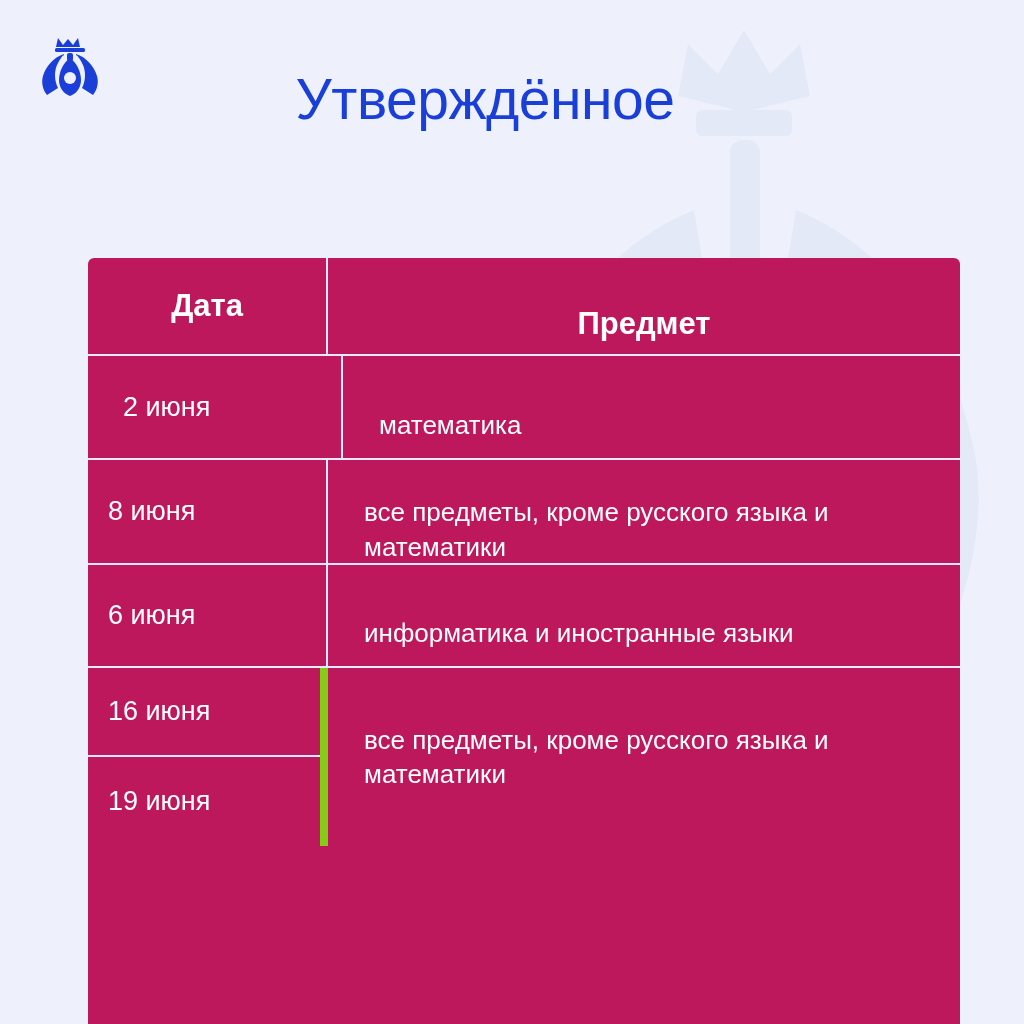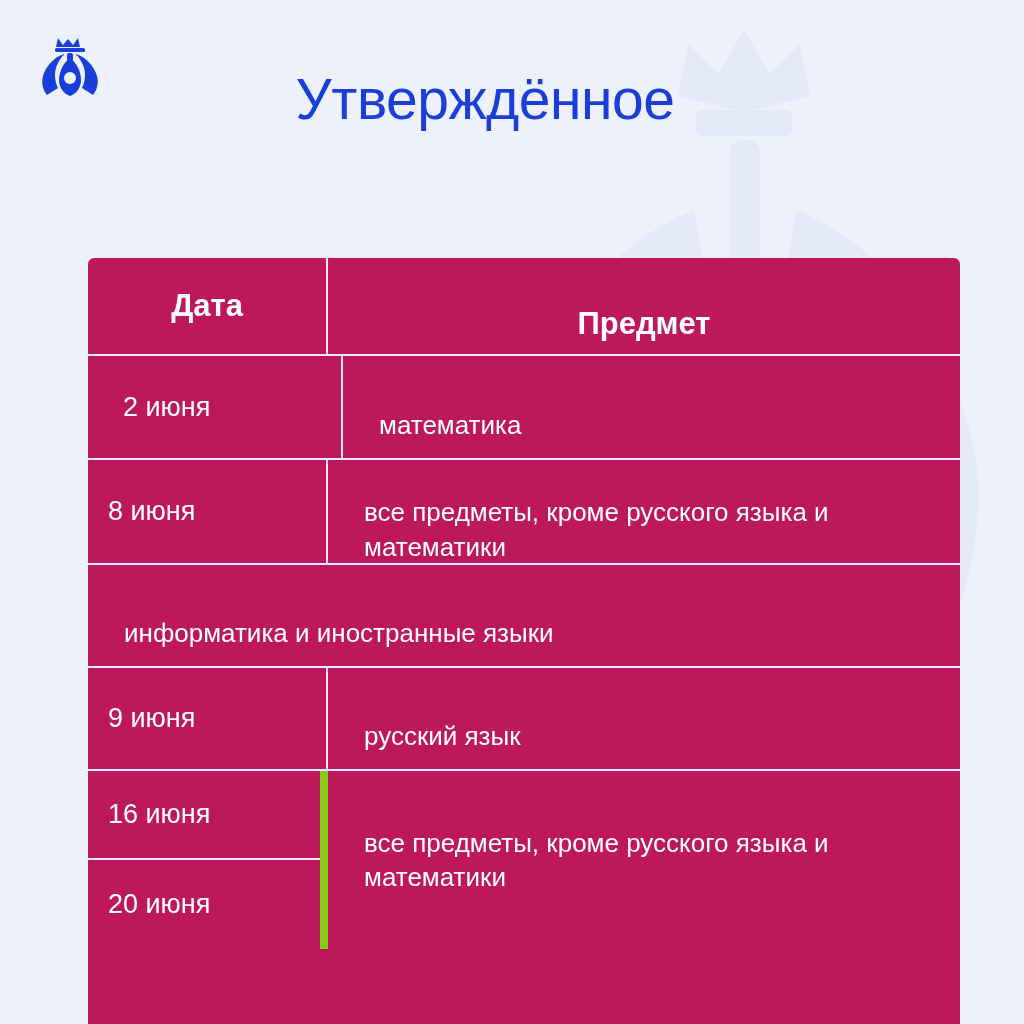--- a/index.html
+++ b/index.html
@@ -220,30 +220,27 @@
       <div class="cell-date">2 июня</div>
       <div class="cell-subject">математика</div>
     </div>
 
     <div class="row r2">
       <div class="cell-date">8 июня</div>
       <div class="cell-subject">все предметы, кроме русского языка и математики</div>
     </div>
 
     <div class="row r3">
+      <div class="cell-date">6 июня</div>
       <div class="cell-subject">информатика и иностранные языки</div>
     </div>
 
-    <div class="row r4">
-      <div class="cell-date">9 июня</div>
-      <div class="cell-subject">русский язык</div>
-    </div>
 
     <div class="merged">
       <div class="merged-dates">
         <div class="d first">16 июня</div>
-        <div class="d">20 июня</div>
+        <div class="d">19 июня</div>
       </div>
       <div class="merged-subject">все предметы, кроме русского языка и математики</div>
     </div>
 
   </div>
 </div>
 
 </body></html>

